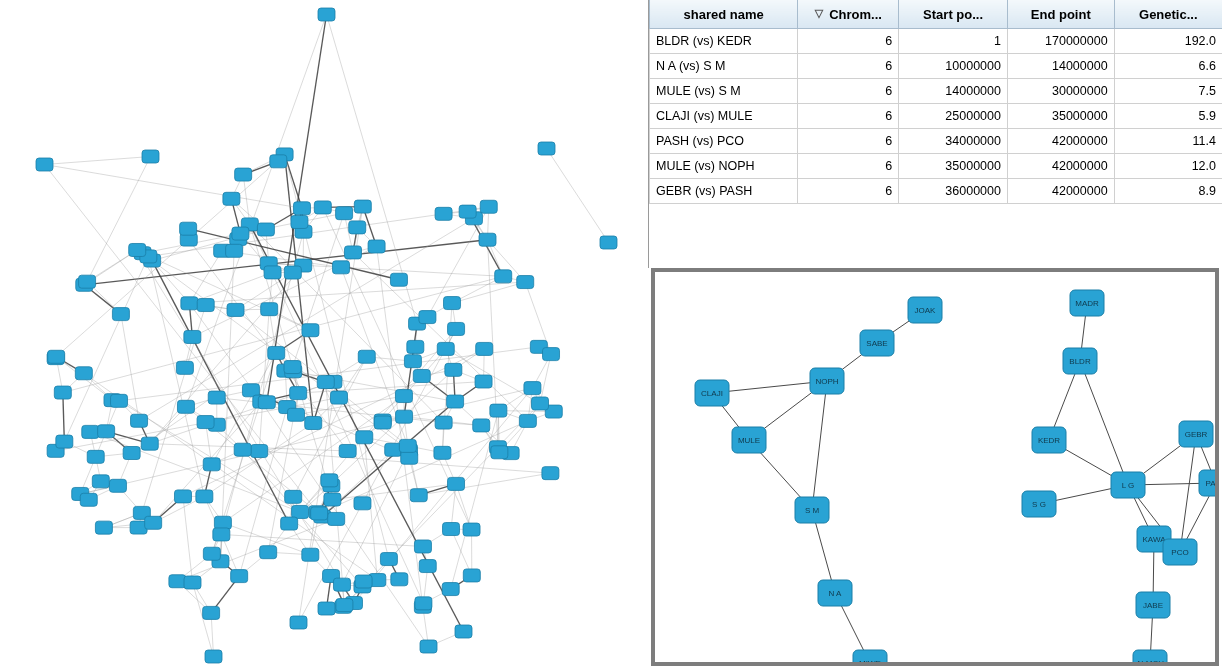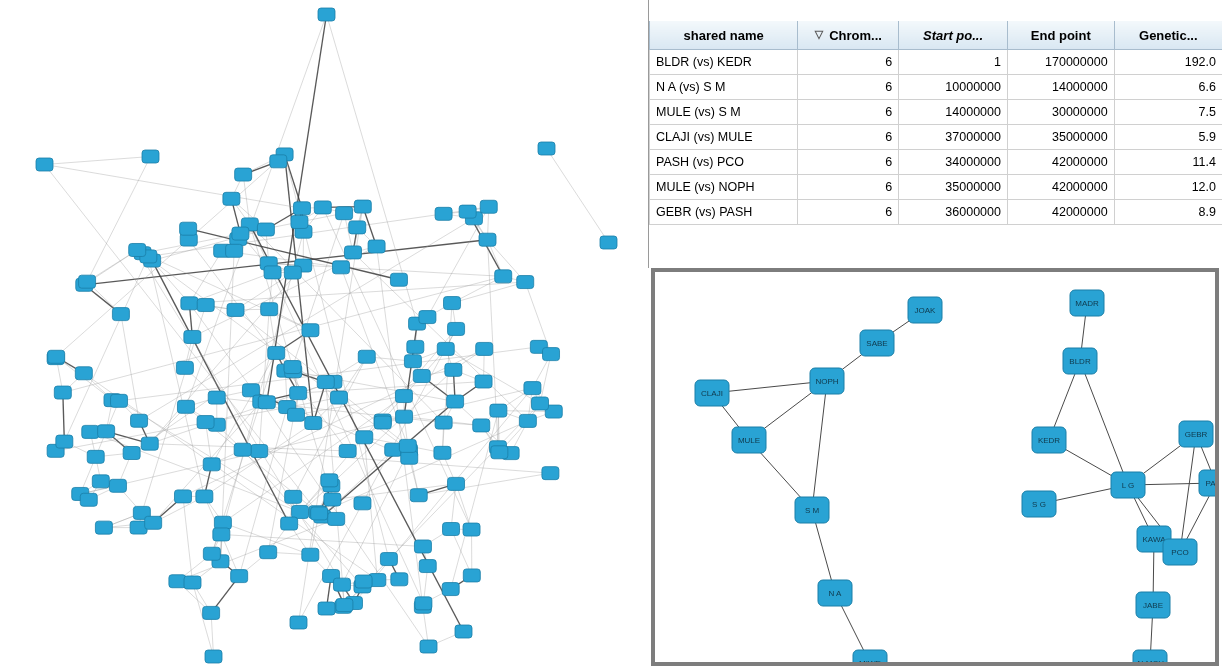--- a/index.html
+++ b/index.html
@@ -33,37 +33,36 @@
     width: 574px; height: 268px;
     background: #ffffff;
     border-left: 1px solid #9a9a9a;
     overflow: hidden;
   }
   table.data-table {
     border-collapse: collapse;
     width: 100%;
     font-size: 12.5px;
     color: #000;
-    margin-top: 21px;
   }
   table.data-table th {
     background: linear-gradient(to bottom, #f3f8fb 0%, #d9e7f2 100%);
     border: 1px solid #a8bccd;
     border-top: none;
     font-weight: bold;
     font-size: 13px;
     padding: 4px 6px;
     height: 20px;
     white-space: nowrap;
     text-align: center;
     position: relative;
   }
   table.data-table th.col-name { width: 150px; }
   table.data-table th.col-chrom { width: 96px; }
-  table.data-table th.col-start { width: 110px; font-style: italic; }
+  table.data-table th.col-start { width: 110px; }
   table.data-table th.col-end   { width: 106px; }
   table.data-table th.col-gen   { width: 110px; }
   table.data-table td {
     border: 1px solid #d0d0d0;
     padding: 2px 6px;
     height: 20px;
     white-space: nowrap;
     background: #ffffff;
   }
   td.c-name  { text-align: left; }
@@ -1117,21 +1116,21 @@
           <tr>
             <td class="c-name">MULE (vs) S M</td>
             <td class="c-num">6</td>
             <td class="c-num">14000000</td>
             <td class="c-num">30000000</td>
             <td class="c-num">7.5</td>
           </tr>
           <tr>
             <td class="c-name">CLAJI (vs) MULE</td>
             <td class="c-num">6</td>
-            <td class="c-num">37000000</td>
+            <td class="c-num">25000000</td>
             <td class="c-num">35000000</td>
             <td class="c-num">5.9</td>
           </tr>
           <tr>
             <td class="c-name">PASH (vs) PCO</td>
             <td class="c-num">6</td>
             <td class="c-num">34000000</td>
             <td class="c-num">42000000</td>
             <td class="c-num">11.4</td>
           </tr>

